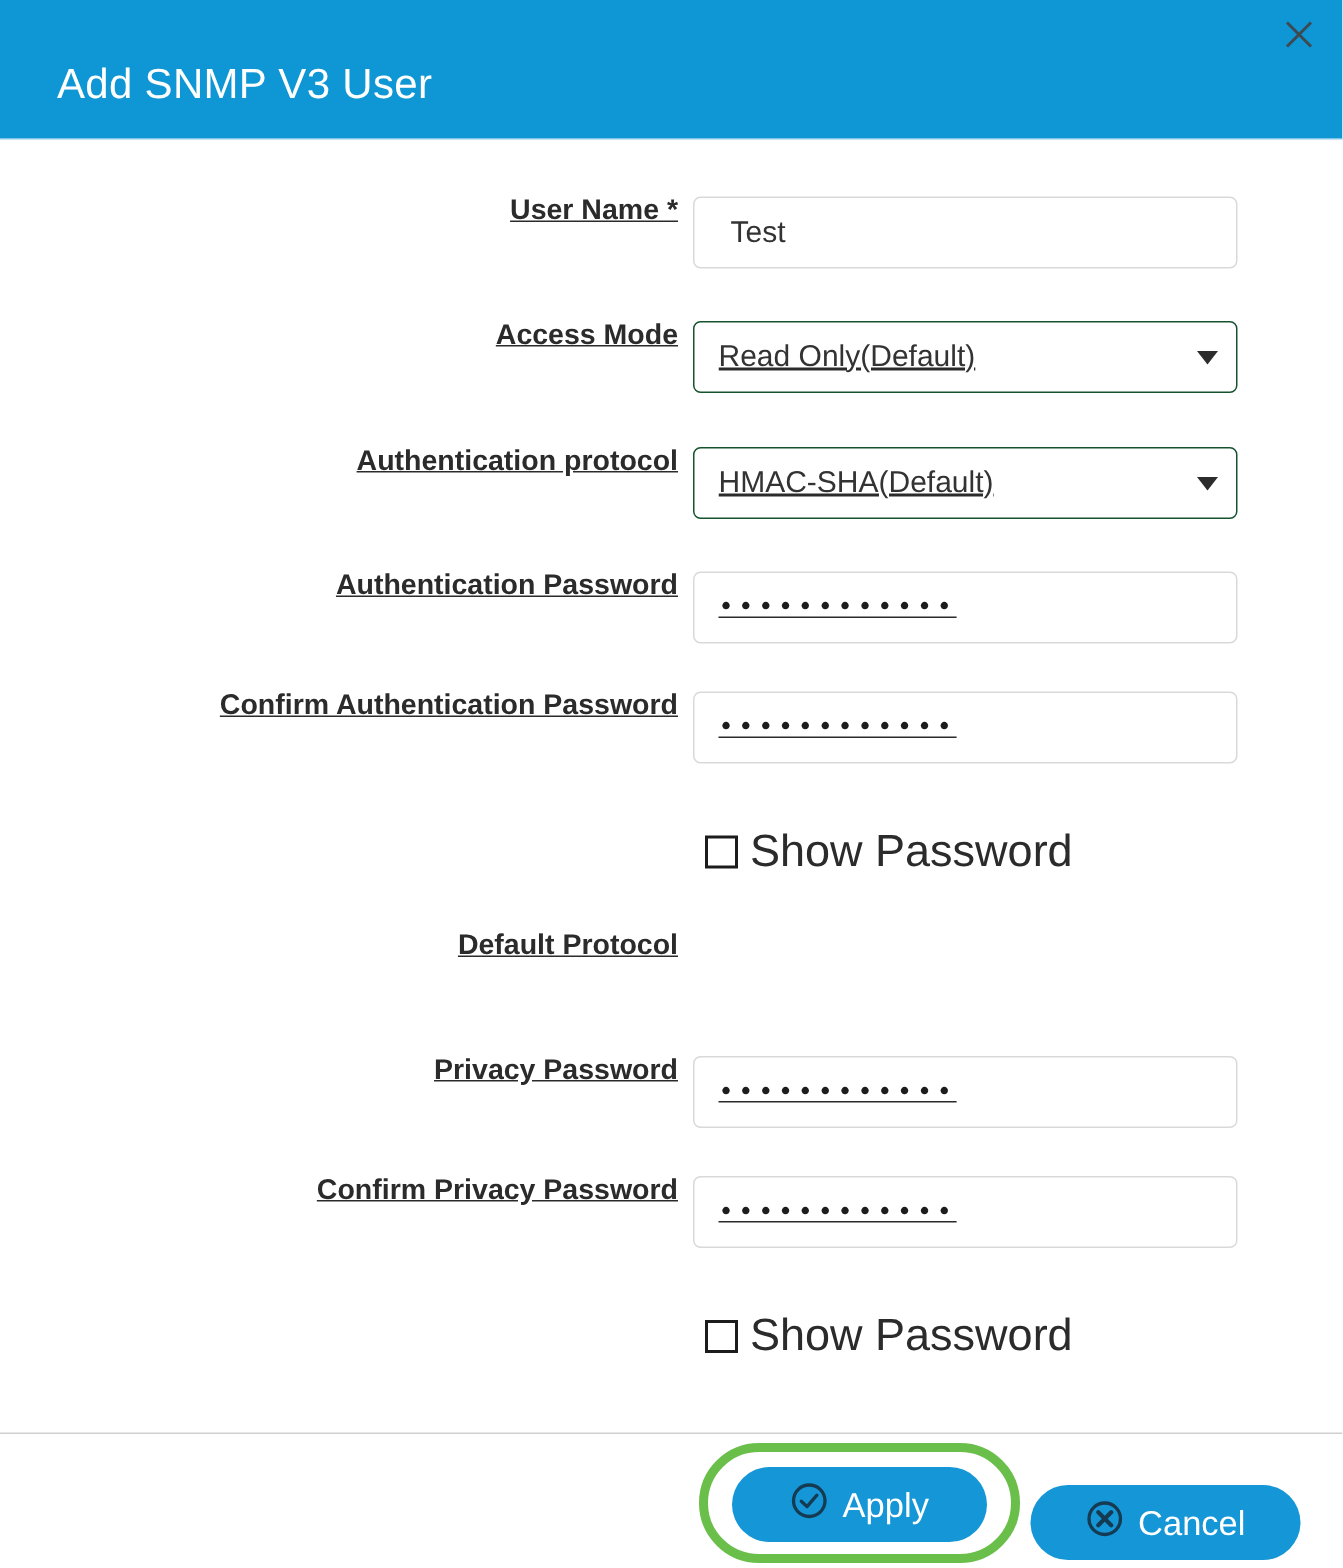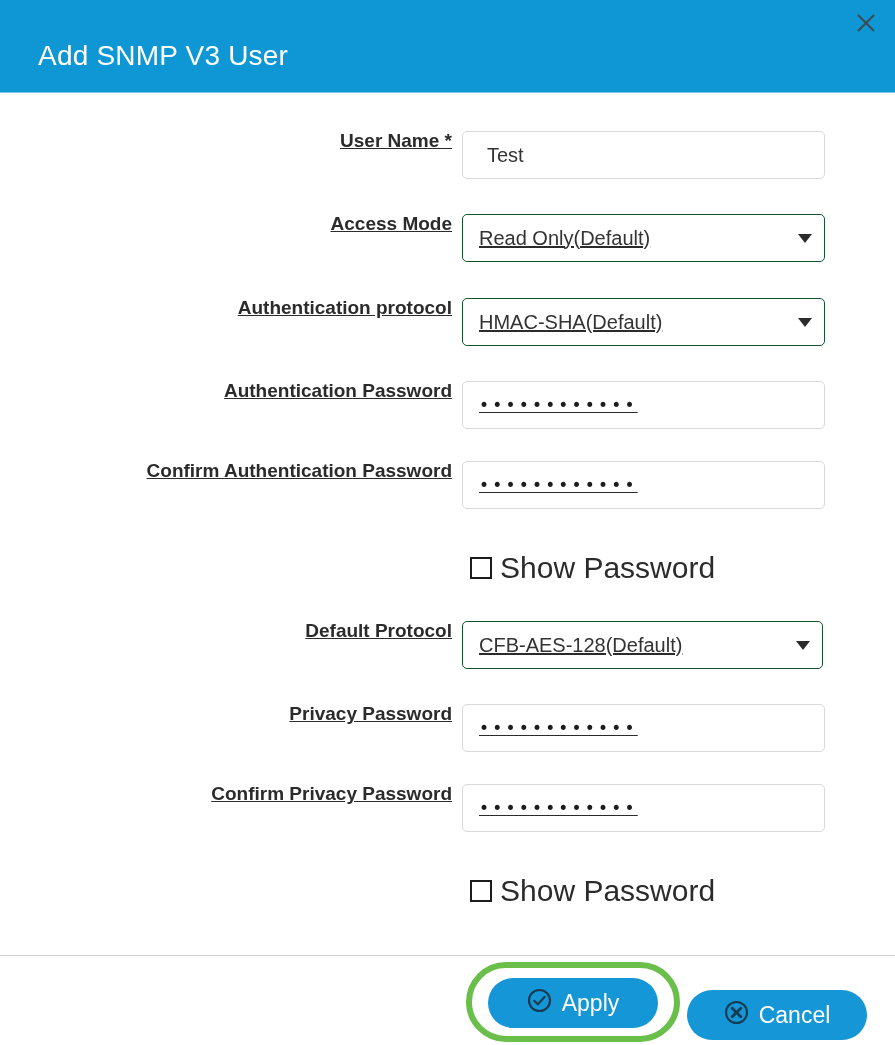--- a/index.html
+++ b/index.html
@@ -291,26 +291,20 @@
     </div>
 
     <div class="check-row" style="top:460px;">
       <div class="check-spacer"></div>
       <div class="checkbox"></div>
       <div class="check-label">Show Password</div>
     </div>
 
     <div class="form-row" style="top:528px;">
       <div class="row-label">Default Protocol</div>
-      <div class="row-control">
-        <div class="select-box w-priv">
-          <span class="select-value">CFB-AES-128(Default)</span>
-          <span class="caret"></span>
-        </div>
-      </div>
     </div>
 
     <div class="form-row" style="top:611px;">
       <div class="row-label">Privacy Password</div>
       <div class="row-control">
         <div class="pwd-box">••••••••••••</div>
       </div>
     </div>
 
     <div class="form-row" style="top:691px;">

